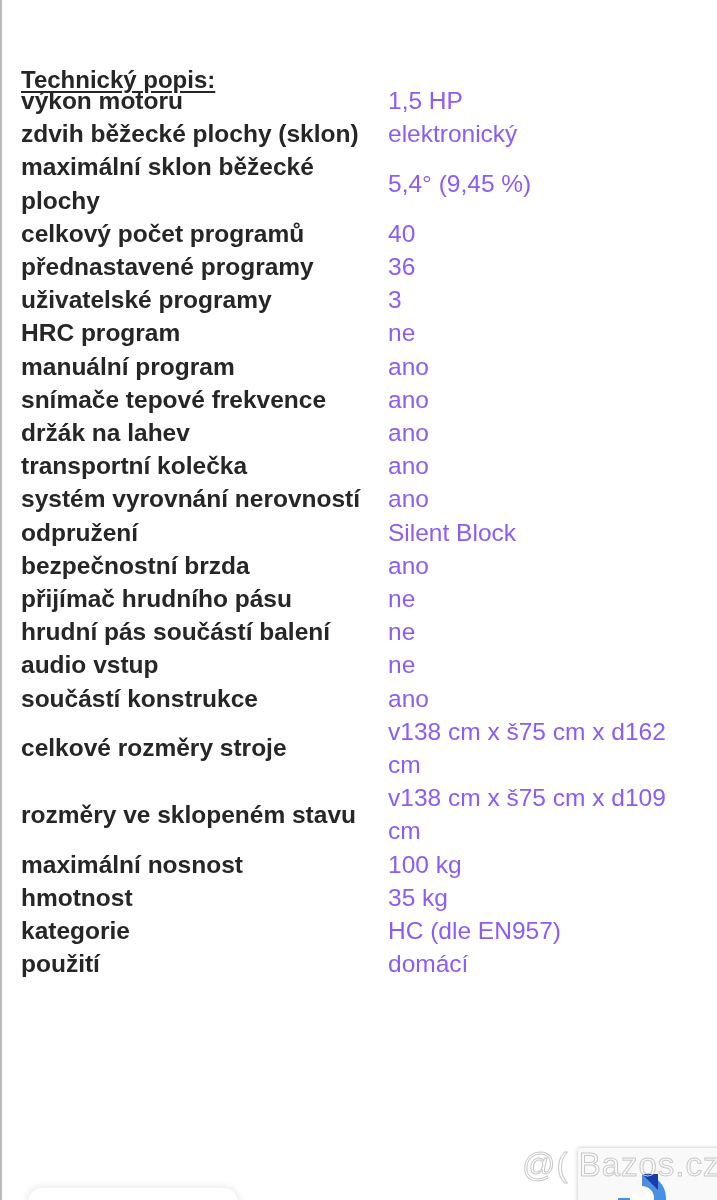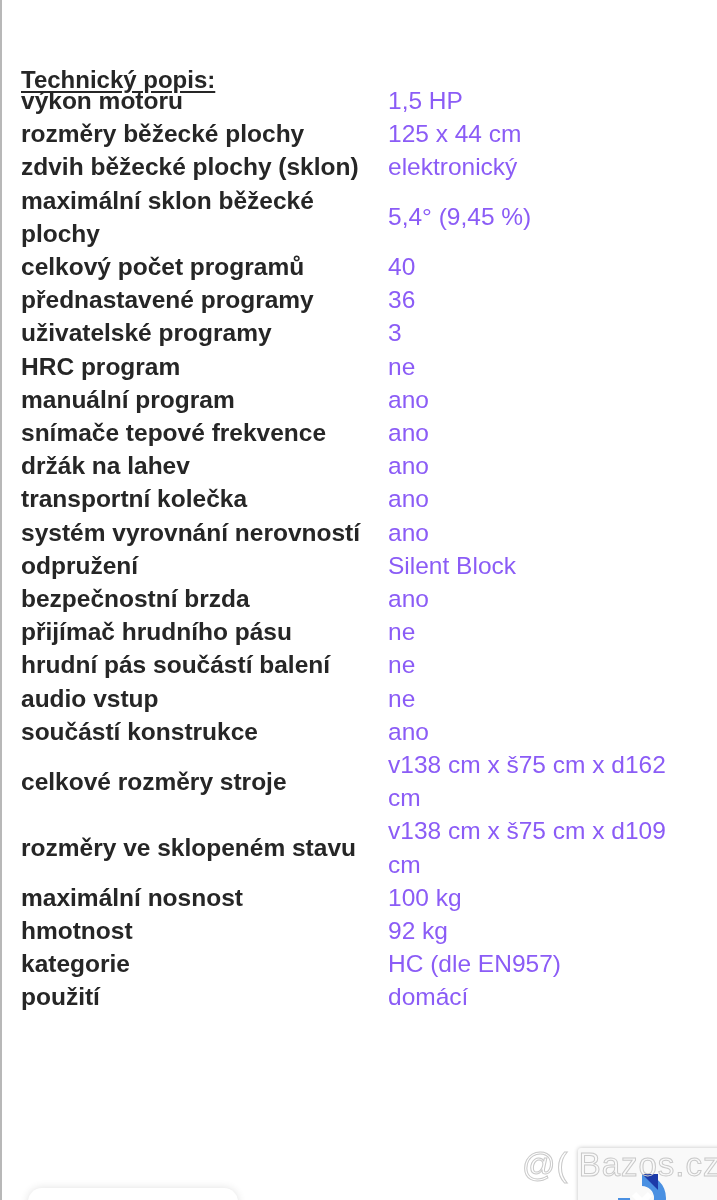--- a/index.html
+++ b/index.html
@@ -54,24 +54,20 @@
 
 <div class="left-border"></div>
 
 <div class="title">Technický popis:</div>
 
 <table class="specs">
   <tbody>
     <tr>
         <td class="k">výkon motoru</td>
         <td class="v">1,5 HP</td>
-      </tr>
-    <tr>
-        <td class="k">rozměry běžecké plochy</td>
-        <td class="v">125 x 44 cm</td>
       </tr>
     <tr>
         <td class="k">zdvih běžecké plochy (sklon)</td>
         <td class="v">elektronický</td>
       </tr>
     <tr>
         <td class="k">maximální sklon běžecké plochy</td>
         <td class="v">5,4° (9,45 %)</td>
       </tr>
     <tr>
@@ -141,21 +137,21 @@
     <tr>
         <td class="k">rozměry ve sklopeném stavu</td>
         <td class="v">v138 cm x š75 cm x d109 cm</td>
       </tr>
     <tr>
         <td class="k">maximální nosnost</td>
         <td class="v">100 kg</td>
       </tr>
     <tr>
         <td class="k">hmotnost</td>
-        <td class="v">92 kg</td>
+        <td class="v">35 kg</td>
       </tr>
     <tr>
         <td class="k">kategorie</td>
         <td class="v">HC (dle EN957)</td>
       </tr>
     <tr>
         <td class="k">použití</td>
         <td class="v">domácí</td>
       </tr>
   </tbody>

